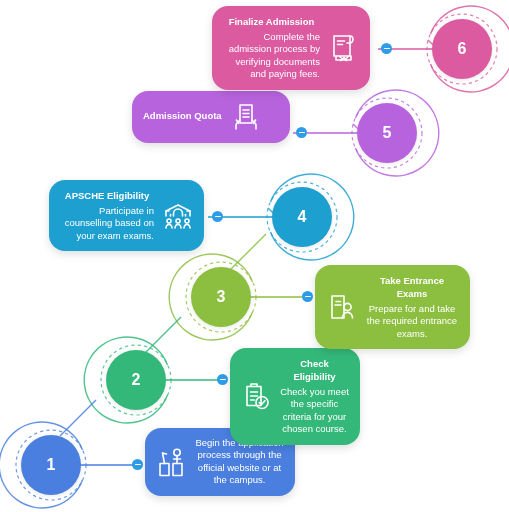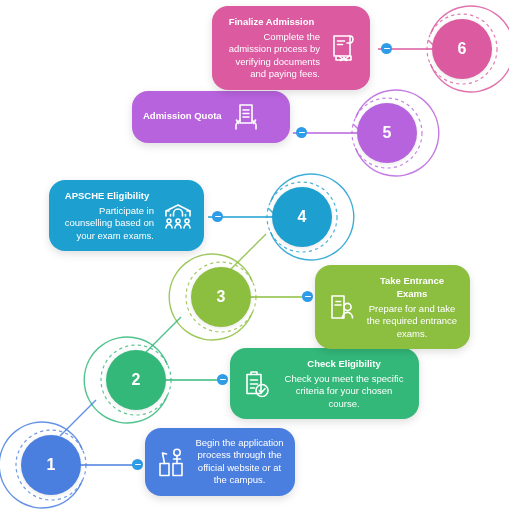--- a/index.html
+++ b/index.html
@@ -100,21 +100,21 @@
   <div class="ring-wrap" style="left:91px;top:335px;">
     <svg class="ring-svg" viewBox="0 0 90 90">
       <path d="M 76.5 30 A 43 43 0 1 0 76.5 60" stroke="#33b87a" stroke-width="1.4" fill="none" opacity="0.85"></path>
       <circle cx="45" cy="45" r="35" stroke="#33b87a" stroke-width="1.2" fill="none" stroke-dasharray="3.2 3.2" opacity="0.8"></circle>
     </svg>
     <div class="node" style="background:#33b87a;">
       <span>2</span>
     </div>
   </div>
 
-  <div class="card right" style="left:230px;top:348px;width:189px;background:#33b87a;">
+  <div class="card right" style="left:230px;top:348px;width:130px;background:#33b87a;">
     <div class="ic">
       <svg width="34" height="34" viewBox="0 0 34 34" fill="none" stroke="#ffffff" stroke-width="1.6" stroke-linecap="round" stroke-linejoin="round">
         <path d="M8 7.5 h14 v19 h-14 z"></path>
         <path d="M12 7.5 v-2.5 h6 v2.5"></path>
         <path d="M11.5 13 h7"></path>
         <path d="M11.5 17 h7"></path>
         <path d="M11.5 21 h4"></path>
         <circle cx="23" cy="23.5" r="6"></circle>
         <path d="M20.3 23.5 l2 2.2 l3.6 -4"></path>
       </svg>

